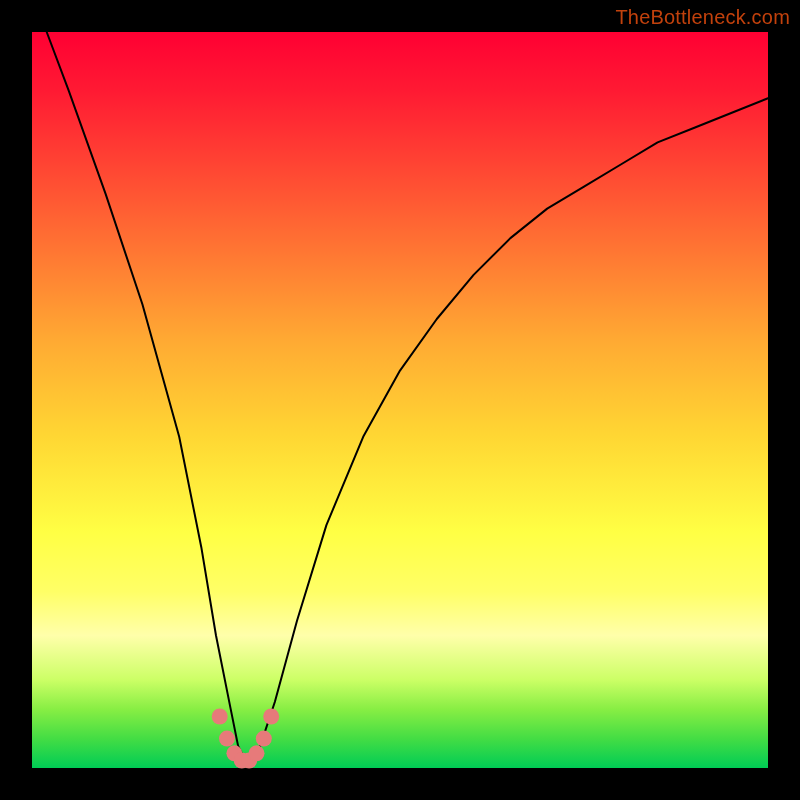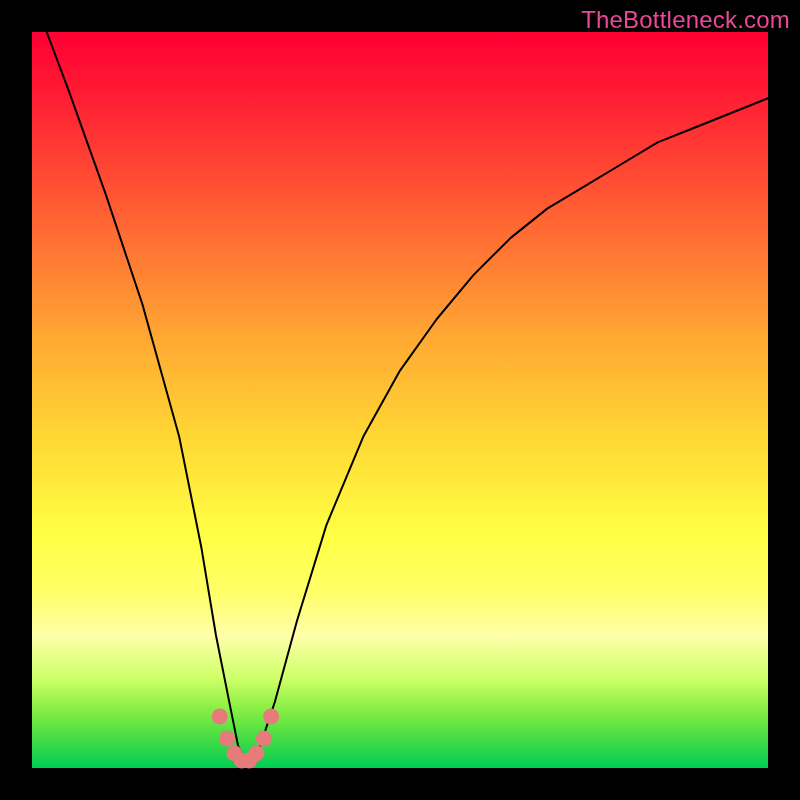--- a/index.html
+++ b/index.html
@@ -39,22 +39,22 @@
       #ccff66 88%,
       #88ee44 92%,
       #44dd44 96%,
       #00cc55 100%
     );
   }
   .watermark {
     position: absolute;
     top: 6px;
     right: 10px;
-    color: #ec4899;
-    font-size: 24px;
+    color: #c2410c;
+    font-size: 20px;
     font-weight: 500;
     letter-spacing: 0.2px;
   }
   svg.curve {
     position: absolute;
     left: 0;
     top: 0;
     width: 736px;
     height: 736px;
     overflow: visible;

